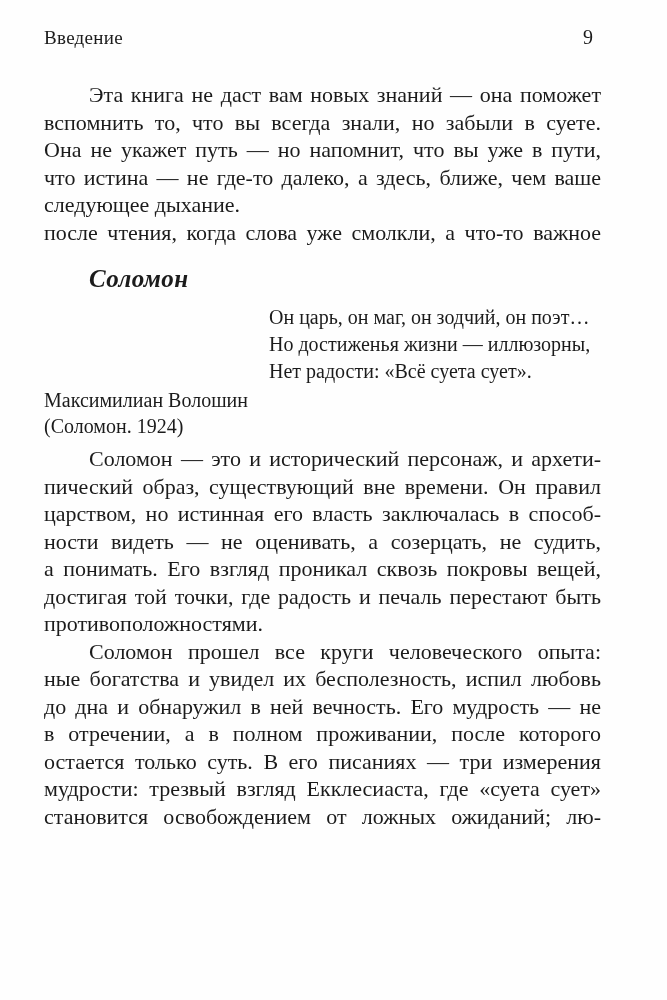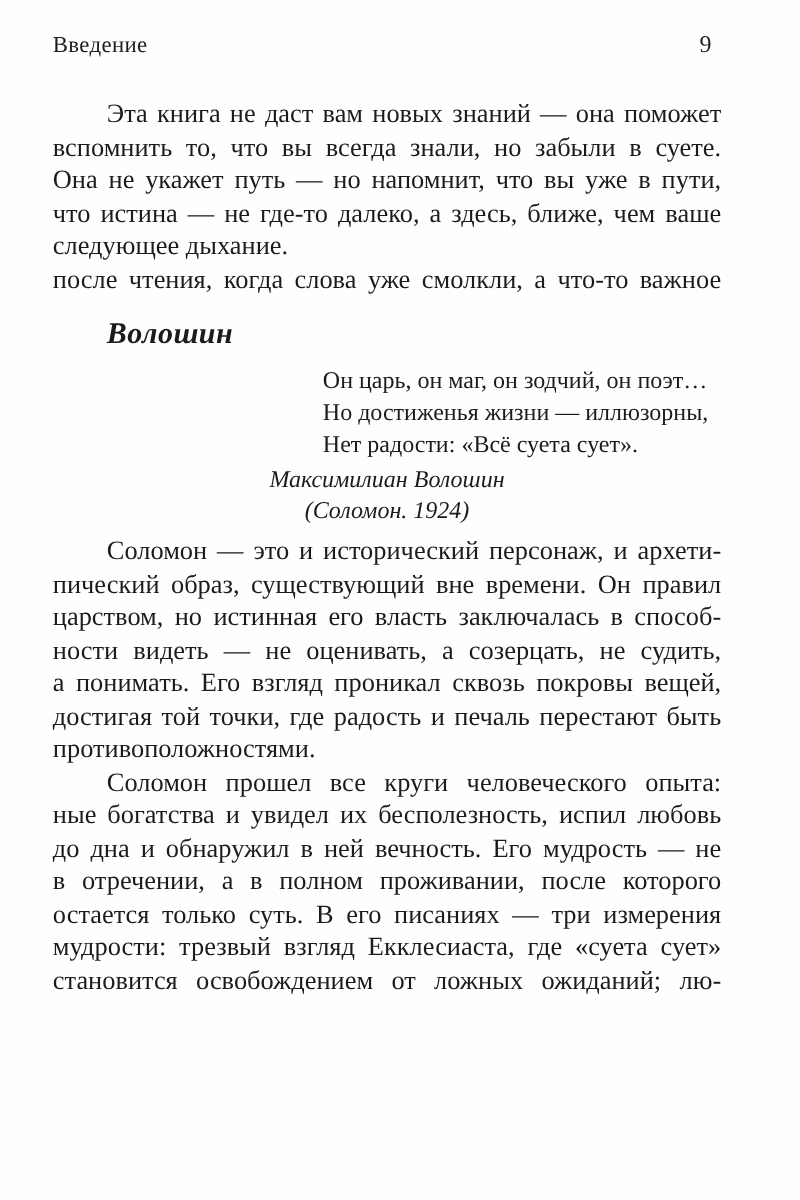--- a/index.html
+++ b/index.html
@@ -55,24 +55,23 @@
   .epigraph {
     margin-top: 10px;
     margin-left: 225px;
     font-size: 20px;
     line-height: 27px;
   }
   .epigraph .vline { white-space: nowrap; }
 
   .attribution {
     margin-top: 2px;
-    font-style: italic;
     font-size: 20px;
     line-height: 26px;
-    text-align: center;
+    text-align: left;
   }
 
   .section-paragraphs { margin-top: 6px; }
 </style>
 </head>
 <body>
 
 <div class="page">
 
   <div class="header-row">
@@ -88,21 +87,21 @@
           <div class="line just">вспомнить то, что вы всегда знали, но забыли в суете.</div>
           <div class="line just">Она не укажет путь — но напомнит, что вы уже в пути,</div>
           <div class="line just">что истина — не где-то далеко, а здесь, ближе, чем ваше</div>
           <div class="line">следующее дыхание.</div>
         </div>
         <div class="para">
           <div class="line just">после чтения, когда слова уже смолкли, а что-то важное</div>
         </div>
       </div>
 
-    <div class="section-heading">Волошин</div>
+    <div class="section-heading">Соломон</div>
 
     <div class="epigraph">
         <div class="vline">Он царь, он маг, он зодчий, он поэт…</div>
         <div class="vline">Но достиженья жизни — иллюзорны,</div>
         <div class="vline">Нет радости: «Всё суета сует».</div>
       </div>
 
     <div class="attribution">
         <div class="vline">Максимилиан Волошин</div>
         <div class="vline">(Соломон. 1924)</div>

